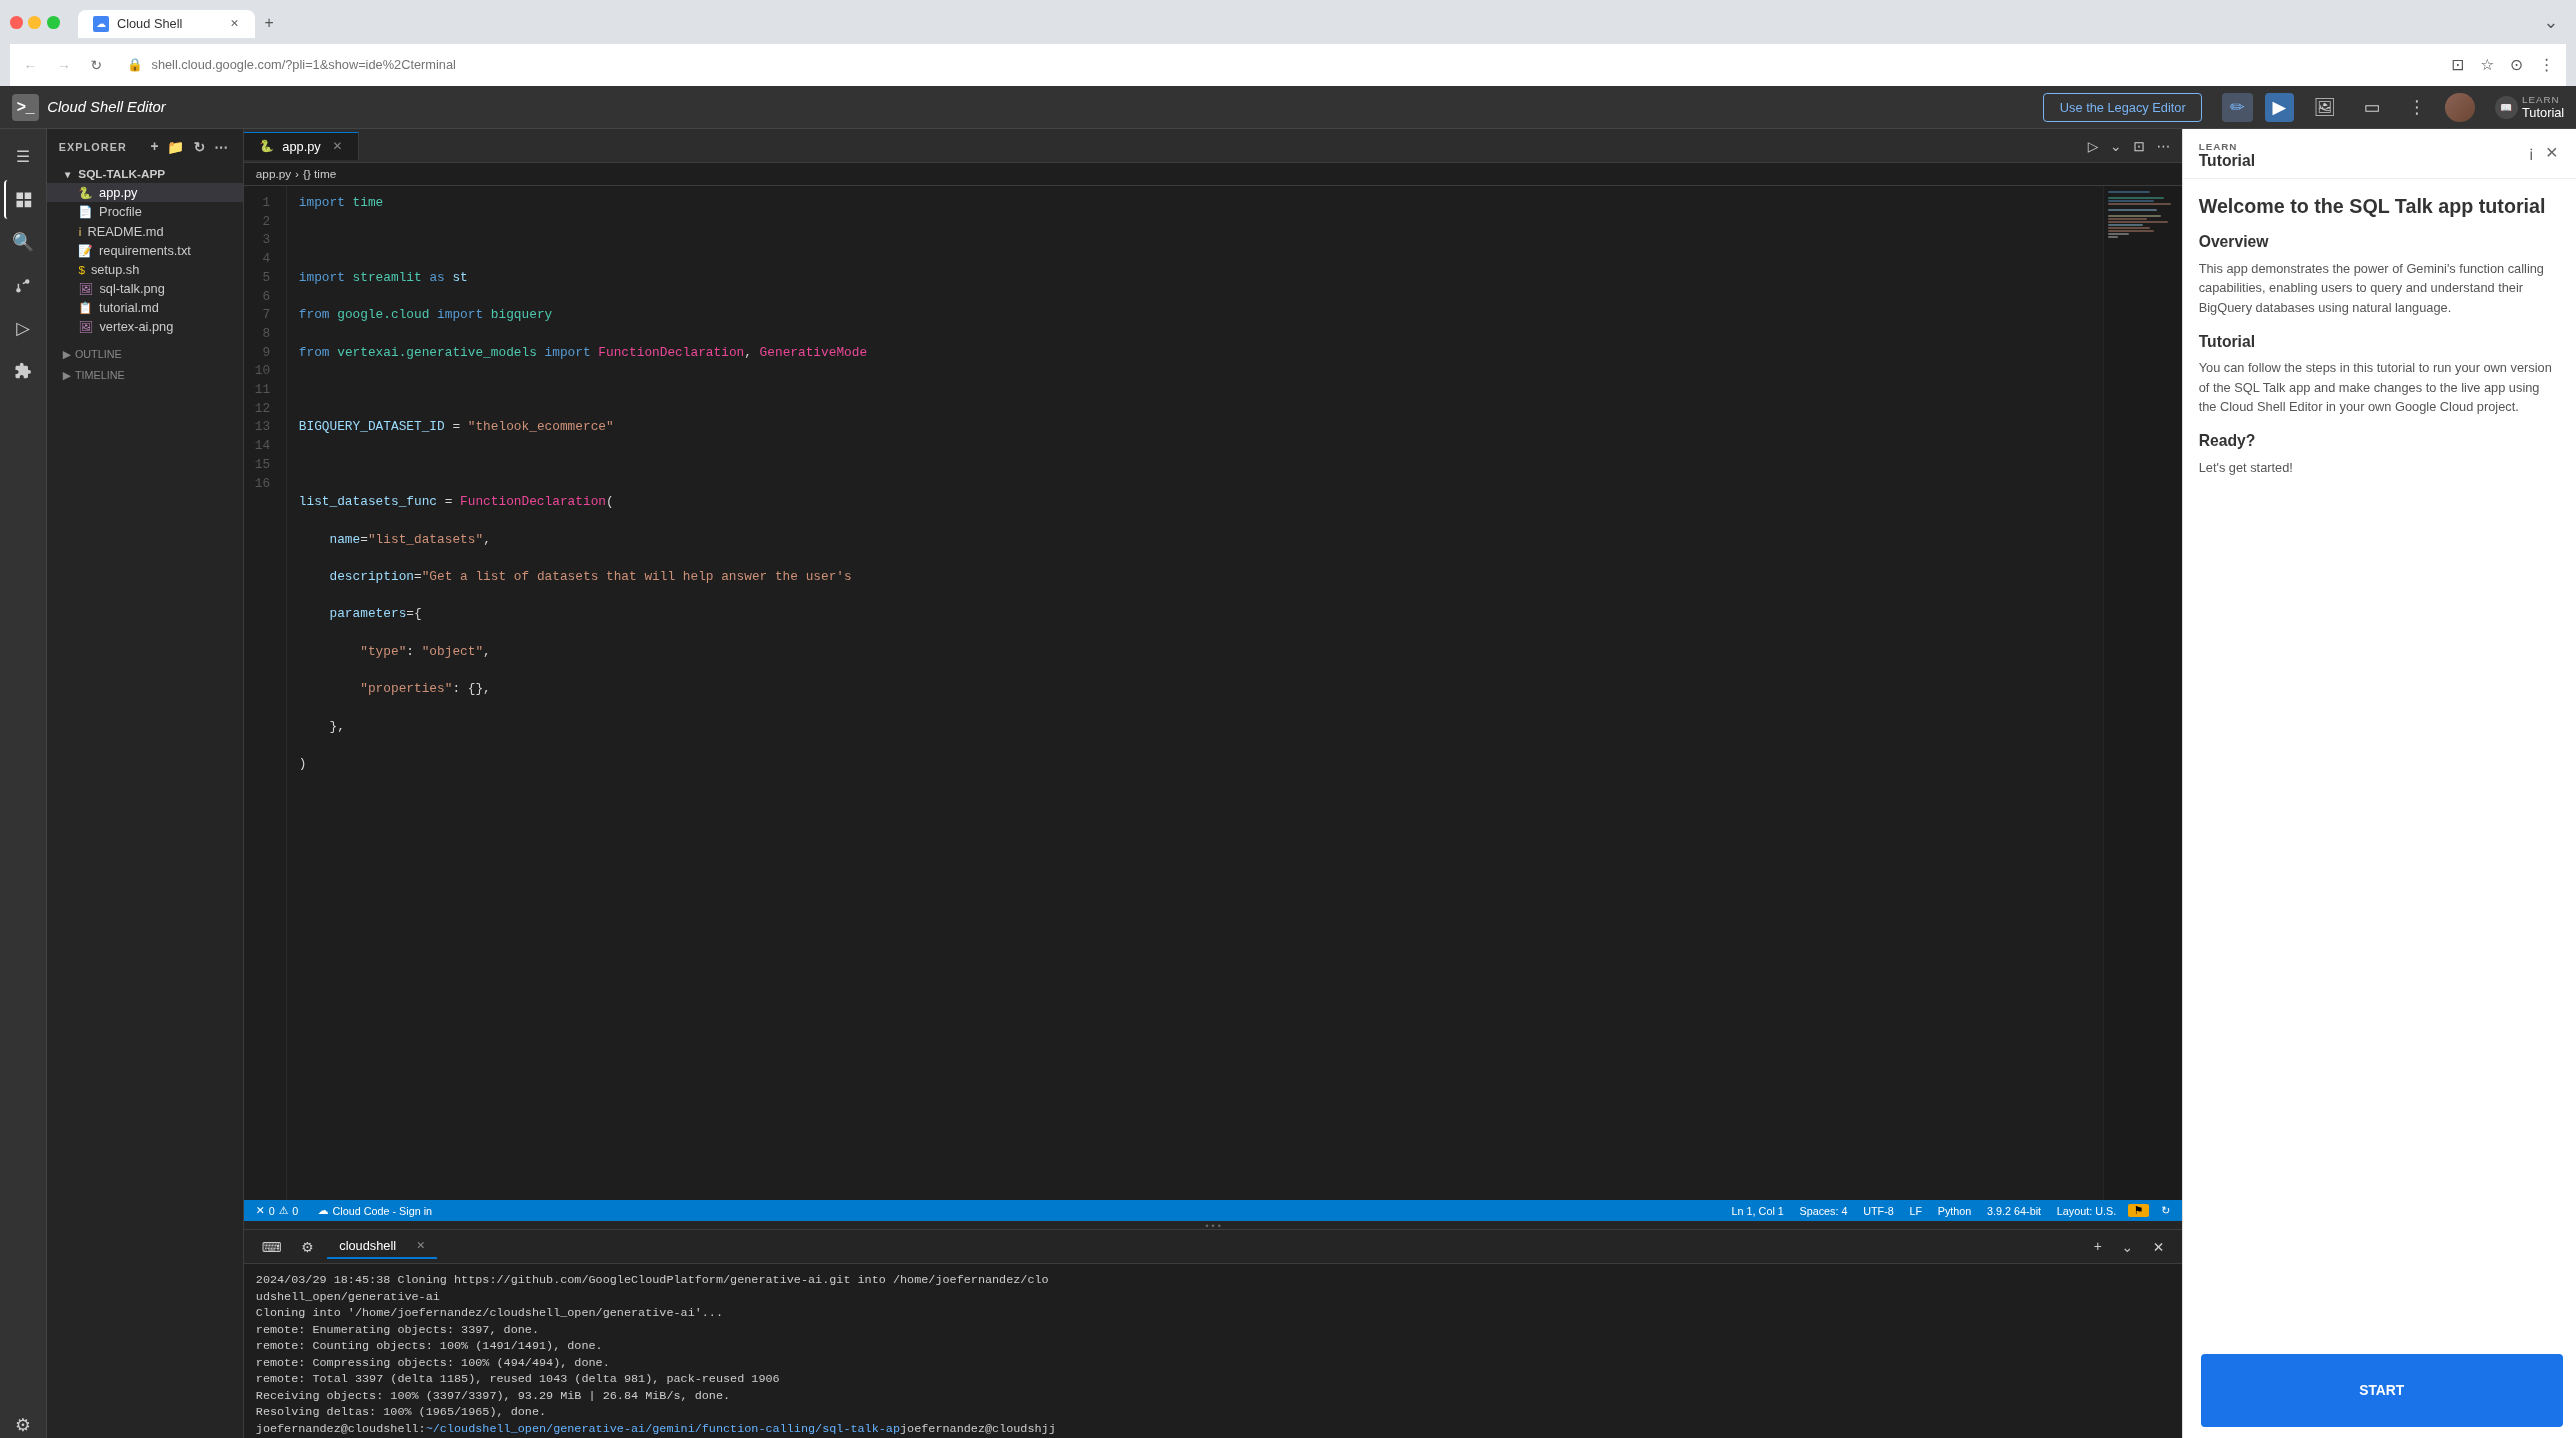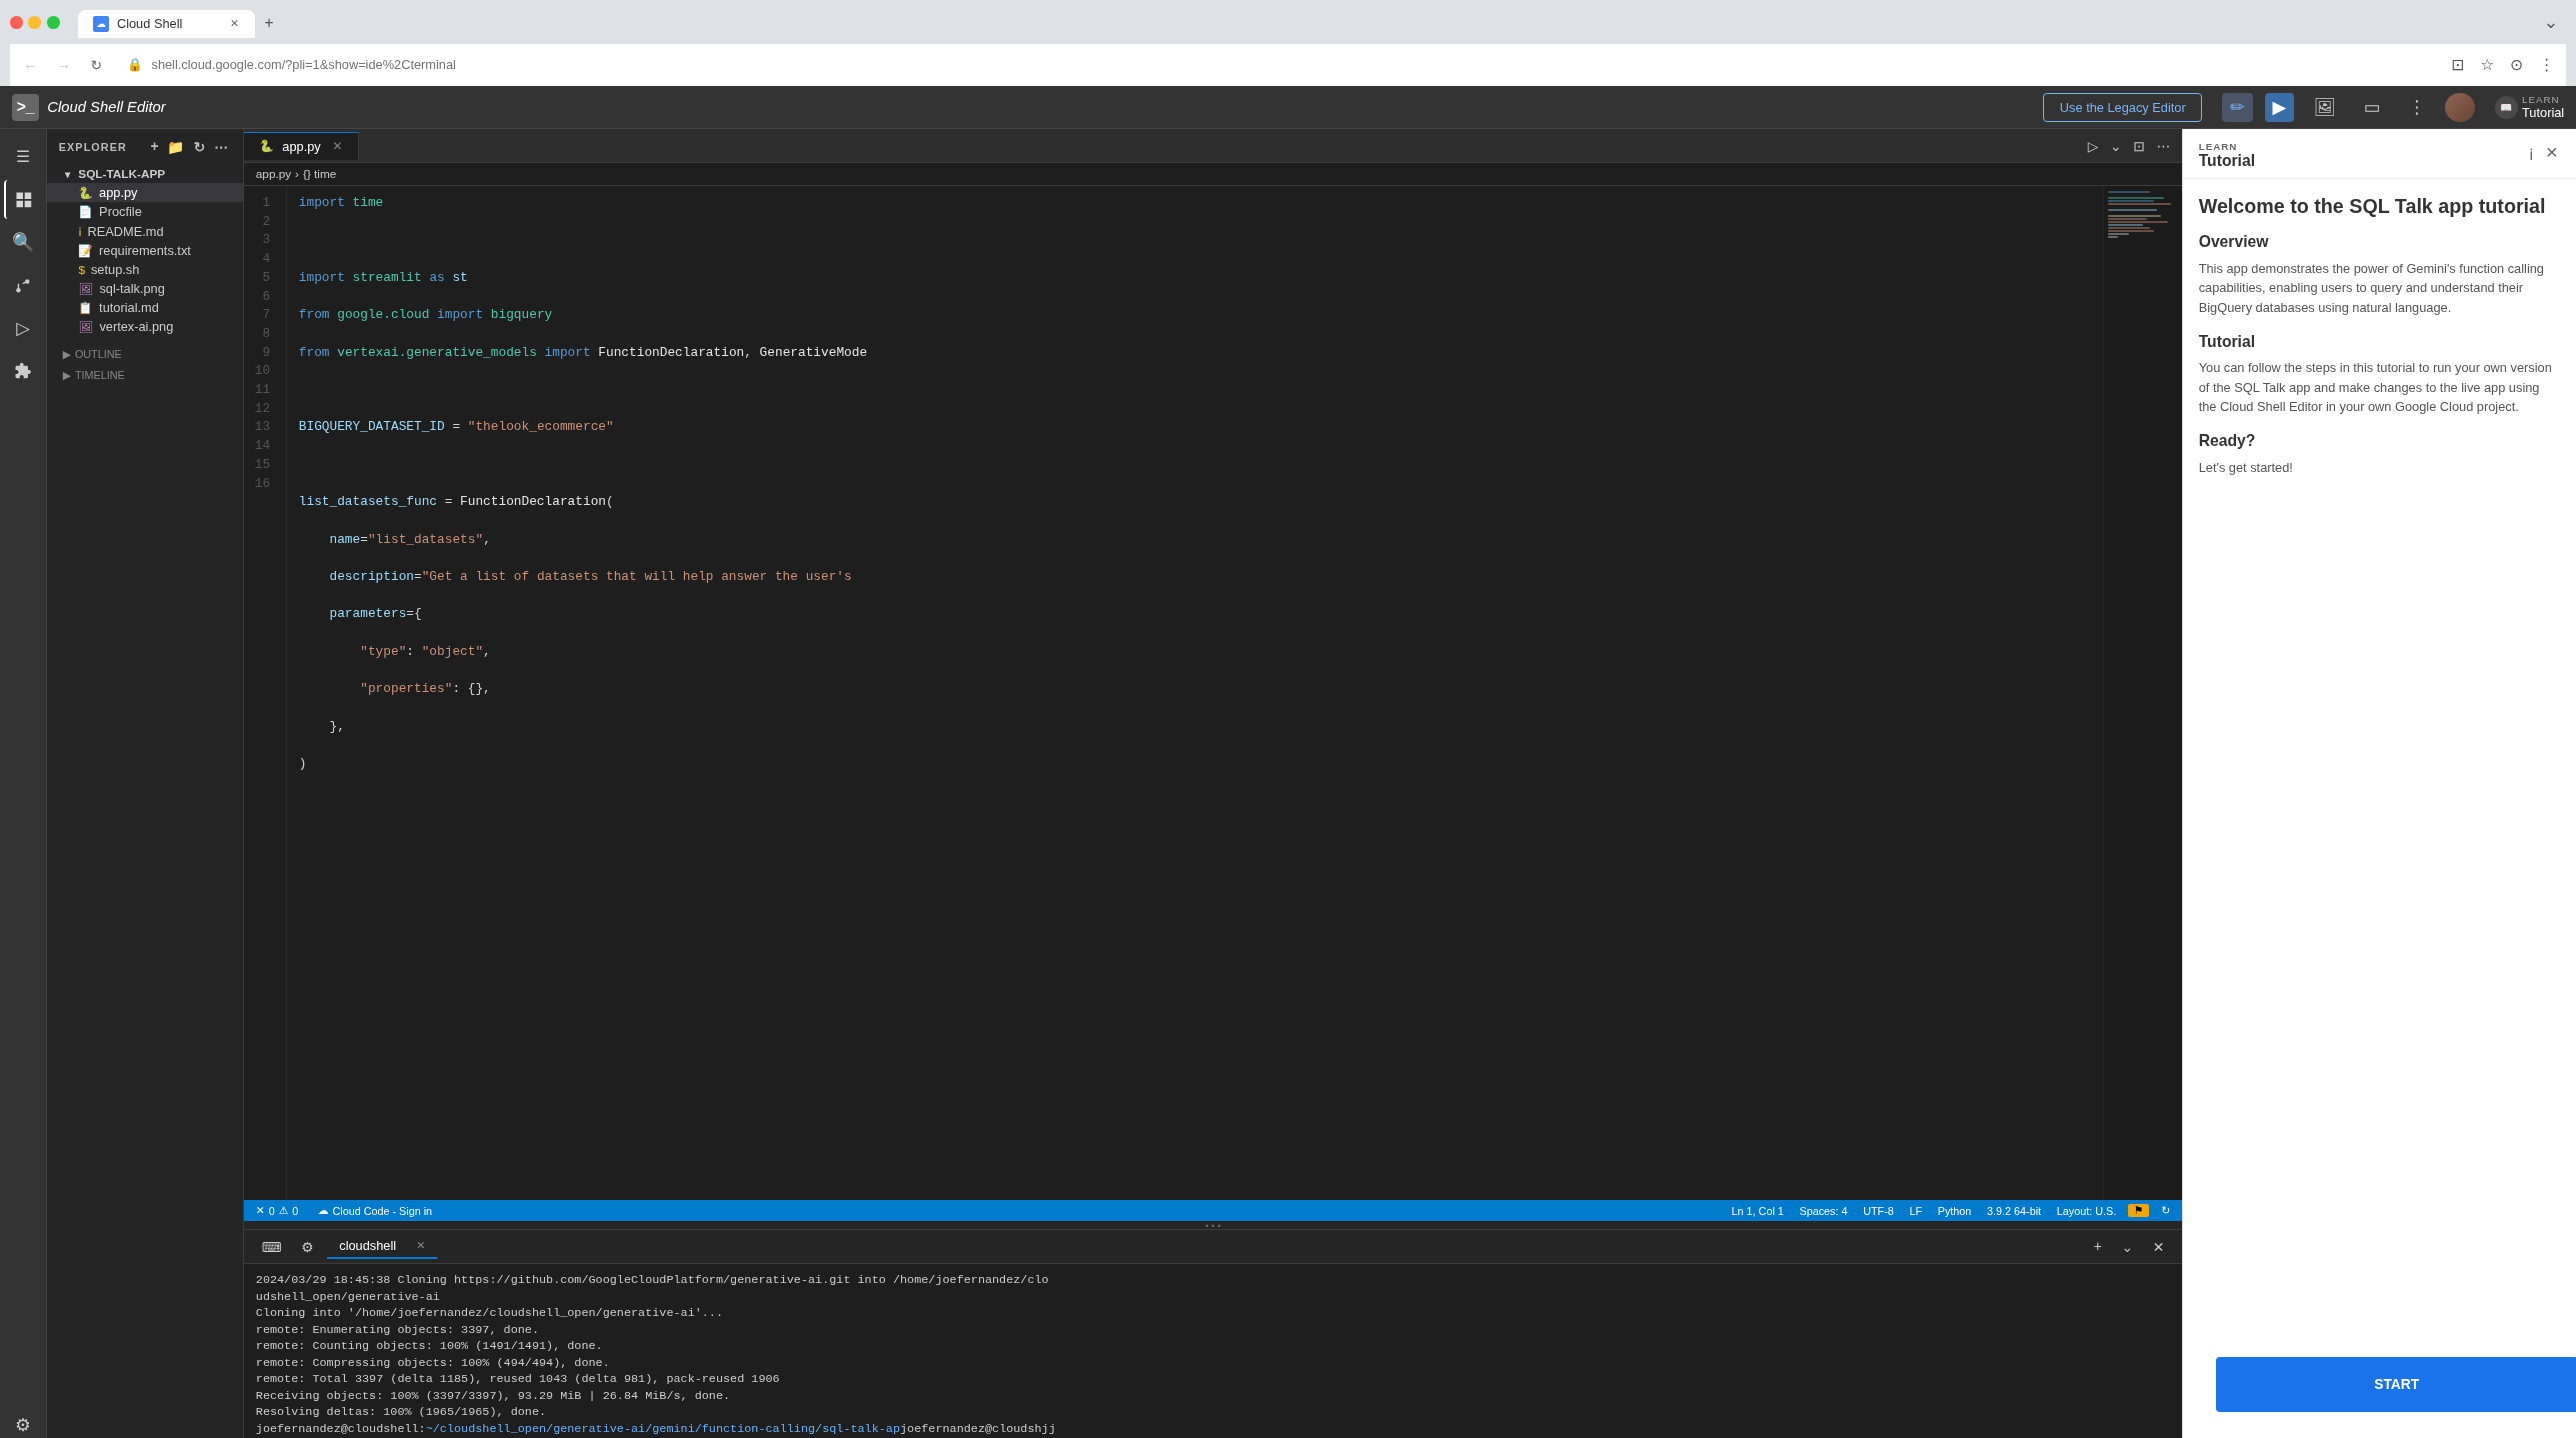--- a/index.html
+++ b/index.html
@@ -156,21 +156,21 @@
       border-right: 1px solid #2a2a2a; padding-right: 7.9px;
     }
     .line-numbers .ln { padding: 0 7.9px; }
     .code-content {
       flex: 1; padding: 7.9px 11.8px; font-family: 'Consolas', 'Courier New', monospace;
       font-size: 12.8px; line-height: 18.7px; color: #d4d4d4; overflow: auto;
       white-space: pre;
     }
     .code-line { display: block; }
     .kw { color: #569cd6; }
-    .fn { color: #e5e5e5; }
+    .fn { color: #ec4899; }
     .str { color: #ce9178; }
     .imp { color: #4ec9b0; }
     .var { color: #9cdcfe; }
 
     
     .minimap {
       width: 79px; background: #1a1a1a; border-left: 1px solid #2a2a2a;
       overflow: hidden; opacity: 0.7;
     }
 
@@ -191,21 +191,21 @@
       padding: 11.8px 15.7px 7.9px; border-bottom: 1px solid #eee;
       display: flex; align-items: flex-start; justify-content: space-between;
     }
     .tutorial-header-actions { display: flex; gap: 7.9px; color: #666; }
     .tutorial-header-btn { cursor: pointer; font-size: 15.7px; padding: 2px; }
     .tutorial-content { flex: 1; padding: 15.7px; overflow-y: auto; }
     .tutorial-h1 { font-size: 19.7px; font-weight: 600; color: #333; margin-bottom: 11.8px; }
     .tutorial-h2 { font-size: 15.7px; font-weight: 600; color: #333; margin: 15.7px 0 7.9px; }
     .tutorial-p { font-size: 12.8px; color: #555; line-height: 1.5; margin-bottom: 7.9px; }
     .tutorial-start-btn {
-      display: block; width: calc(100% - 31.5px); margin: 33px; padding: 20px;
+      display: block; width: calc(100% - 31.5px); margin: 18px; padding: 29px;
       background: #1a73e8; color: #fff; border: none; border-radius: 3.9px;
       font-size: 13.8px; font-weight: 600; cursor: pointer; text-align: center;
     }
 
     
     .terminal-area {
       height: 216px; background: #1e1e1e; border-top: 1px solid #3c3c3c;
       display: flex; flex-direction: column;
     }
     .terminal-header {

